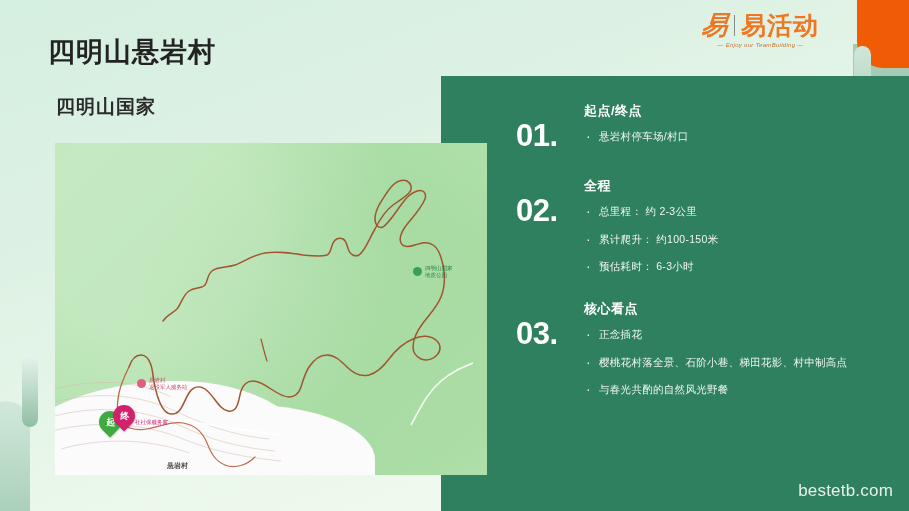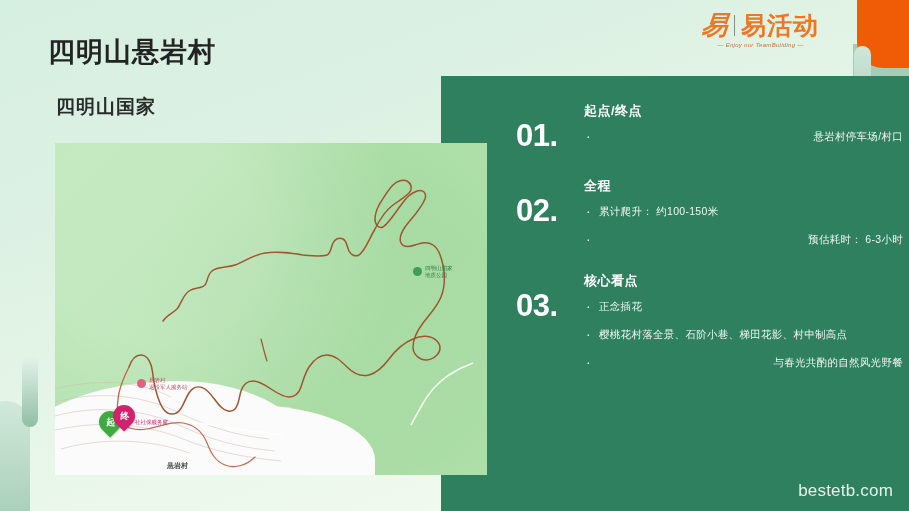--- a/index.html
+++ b/index.html
@@ -172,21 +172,21 @@
   .bullets { margin: 0; padding: 0; list-style: none; }
   .bullets li {
     position: relative;
     font-size: 10.5px;
     color: #f0f5f2;
     line-height: 1.4;
     margin-bottom: 13px;
     padding-left: 15px;
     letter-spacing: .3px;
   }
-  .bullets li:last-child { margin-bottom: 0; text-align: right; }
+  .bullets li:last-child { margin-bottom: 0; }
   .bullets li::before {
     content: "·";
     position: absolute;
     left: 2px;
     top: -2px;
     font-size: 14px;
     color: #e6efe9;
   }
 
   
@@ -328,20 +328,21 @@
             <li>悬岩村停车场/村口</li>
           </ul>
         </div>
       </div>
 
       <div class="item">
         <div class="item-num">02.</div>
         <div class="item-body">
           <div class="item-head">全程</div>
           <ul class="bullets">
+            <li>总里程： 约 2-3公里</li>
             <li>累计爬升： 约100-150米</li>
             <li>预估耗时： 6-3小时</li>
           </ul>
         </div>
       </div>
 
       <div class="item">
         <div class="item-num">03.</div>
         <div class="item-body">
           <div class="item-head">核心看点</div>

